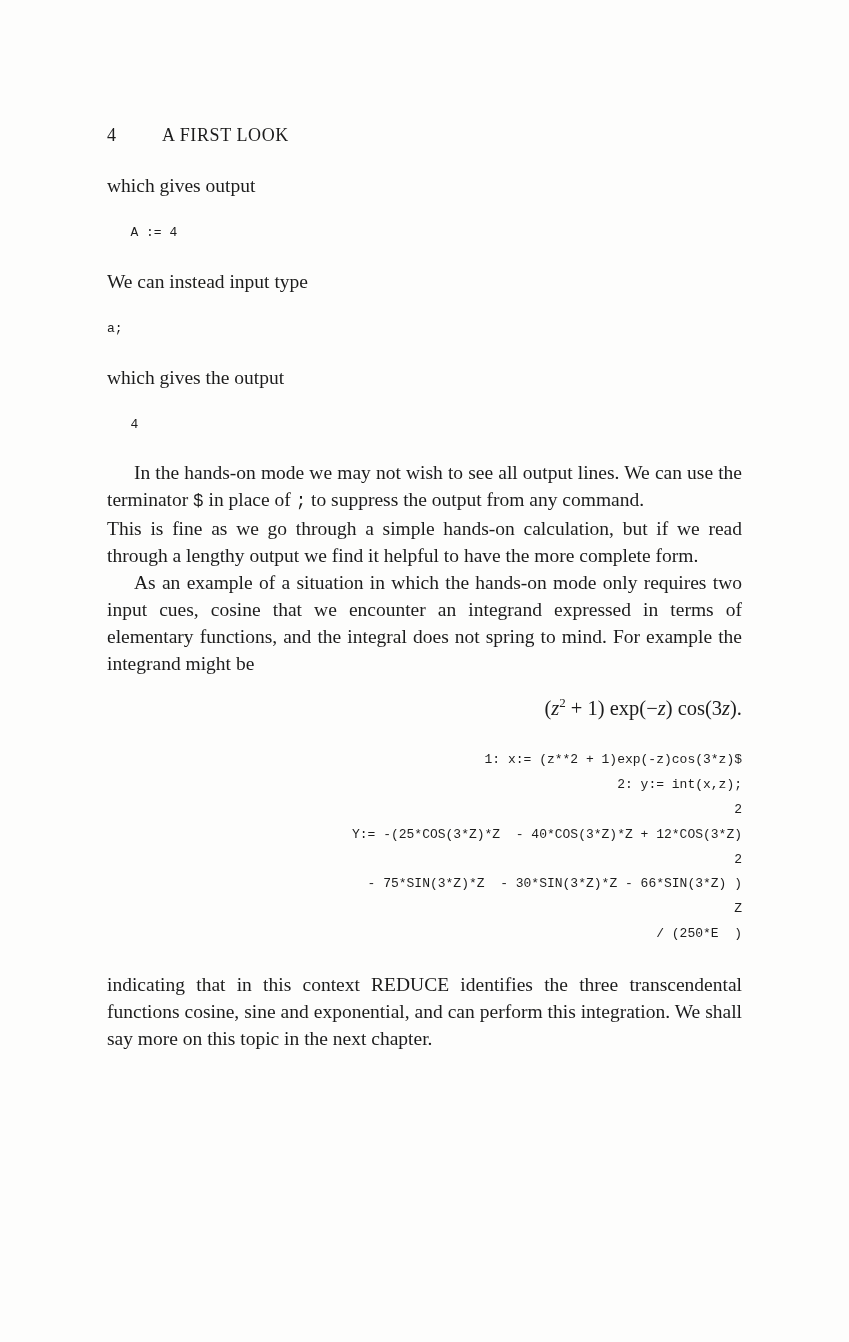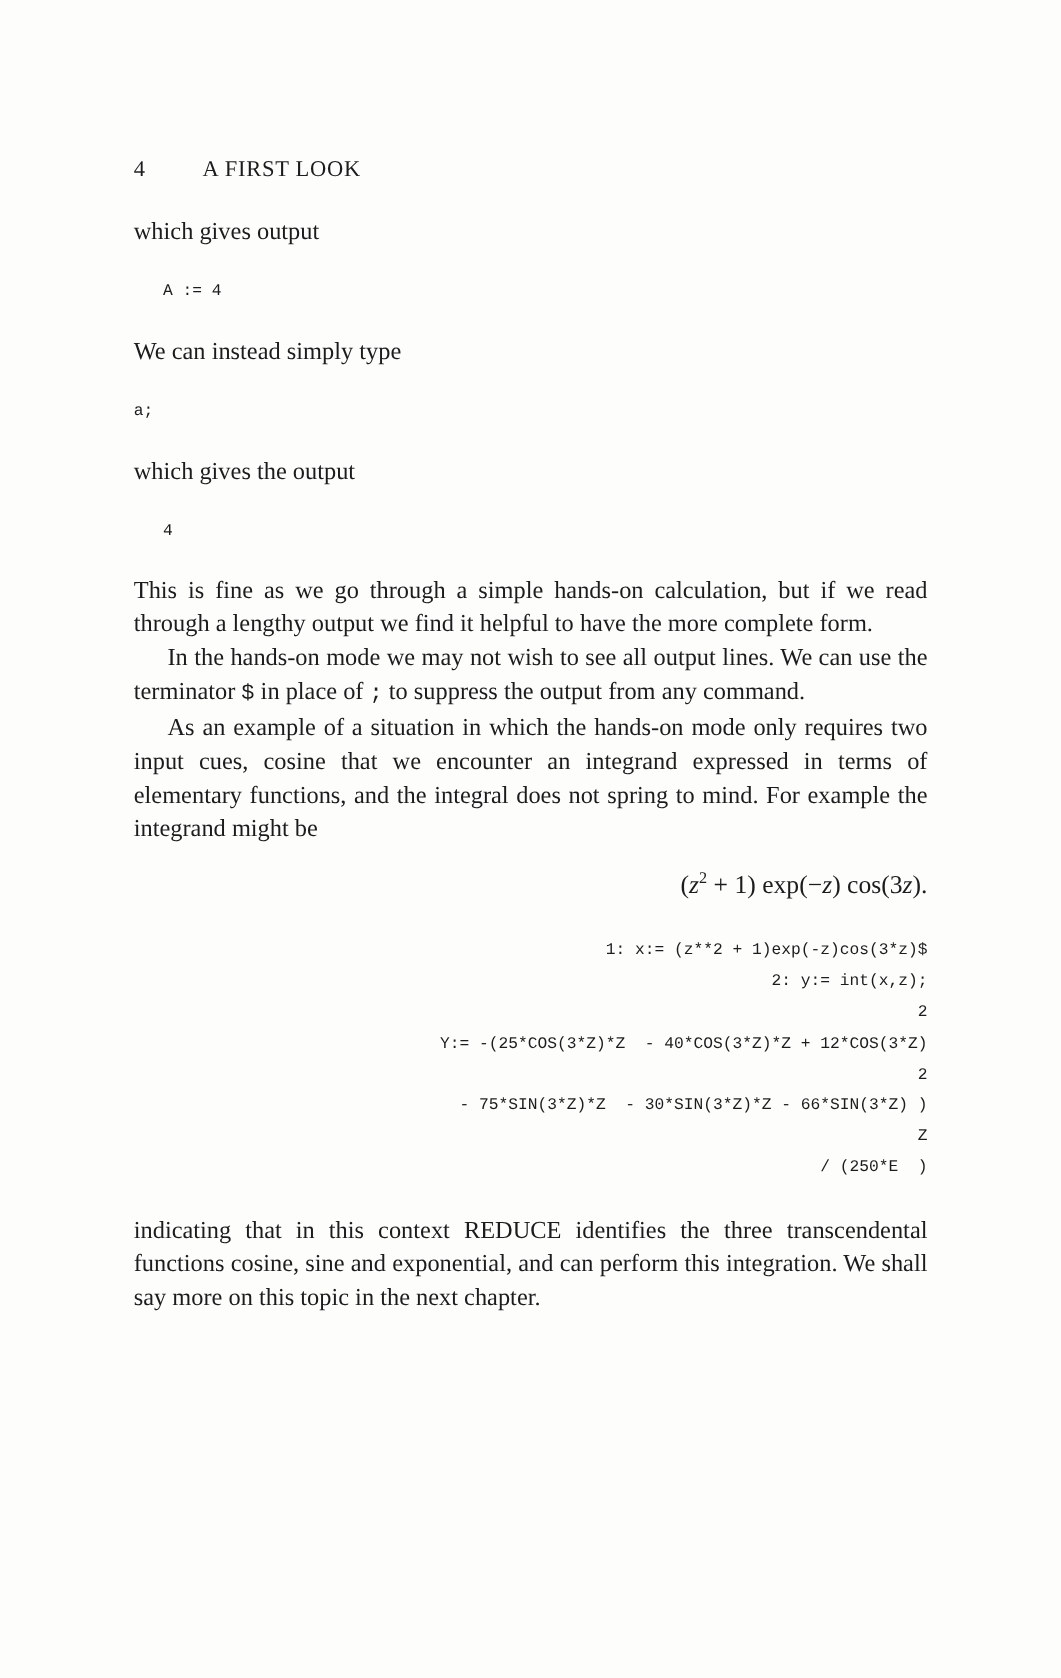--- a/index.html
+++ b/index.html
@@ -74,31 +74,31 @@
 
   <header class="running-head">
     <span class="page-number">4</span>
     <span class="running-title">A FIRST LOOK</span>
   </header>
 
   <p class="body-para">which gives output</p>
 
   <pre class="code">   A := 4</pre>
 
-  <p class="body-para">We can instead simply type</p>
+  <p class="body-para">We can instead input type</p>
 
   <pre class="code">a;</pre>
 
   <p class="body-para">which gives the output</p>
 
   <pre class="code">   4</pre>
 
+  <p class="body-para first-line-indent"><span>In the hands-on mode we may not wish to see all output lines. We can use the terminator </span><span class="mono-inline">$</span><span> in place of </span><span class="mono-inline">;</span><span> to suppress the output from any command.</span></p>
+
   <p class="body-para">This is fine as we go through a simple hands-on calculation, but if we read through a lengthy output we find it helpful to have the more complete form.</p>
-
-  <p class="body-para first-line-indent"><span>In the hands-on mode we may not wish to see all output lines. We can use the terminator </span><span class="mono-inline">$</span><span> in place of </span><span class="mono-inline">;</span><span> to suppress the output from any command.</span></p>
 
   <p class="body-para first-line-indent">As an example of a situation in which the hands-on mode only requires two input cues, cosine that we encounter an integrand expressed in terms of elementary functions, and the integral does not spring to mind. For example the integrand might be</p>
 
   <div class="formula-display"><span>(</span><span class="it">z</span><sup>2</sup><span> + 1) exp(−</span><span class="it">z</span><span>) cos(3</span><span class="it">z</span><span>).</span></div>
 
 
   <pre class="code code-block">1: x:= (z**2 + 1)exp(-z)cos(3*z)$
 2: y:= int(x,z);
                      2
   Y:= -(25*COS(3*Z)*Z  - 40*COS(3*Z)*Z + 12*COS(3*Z)

